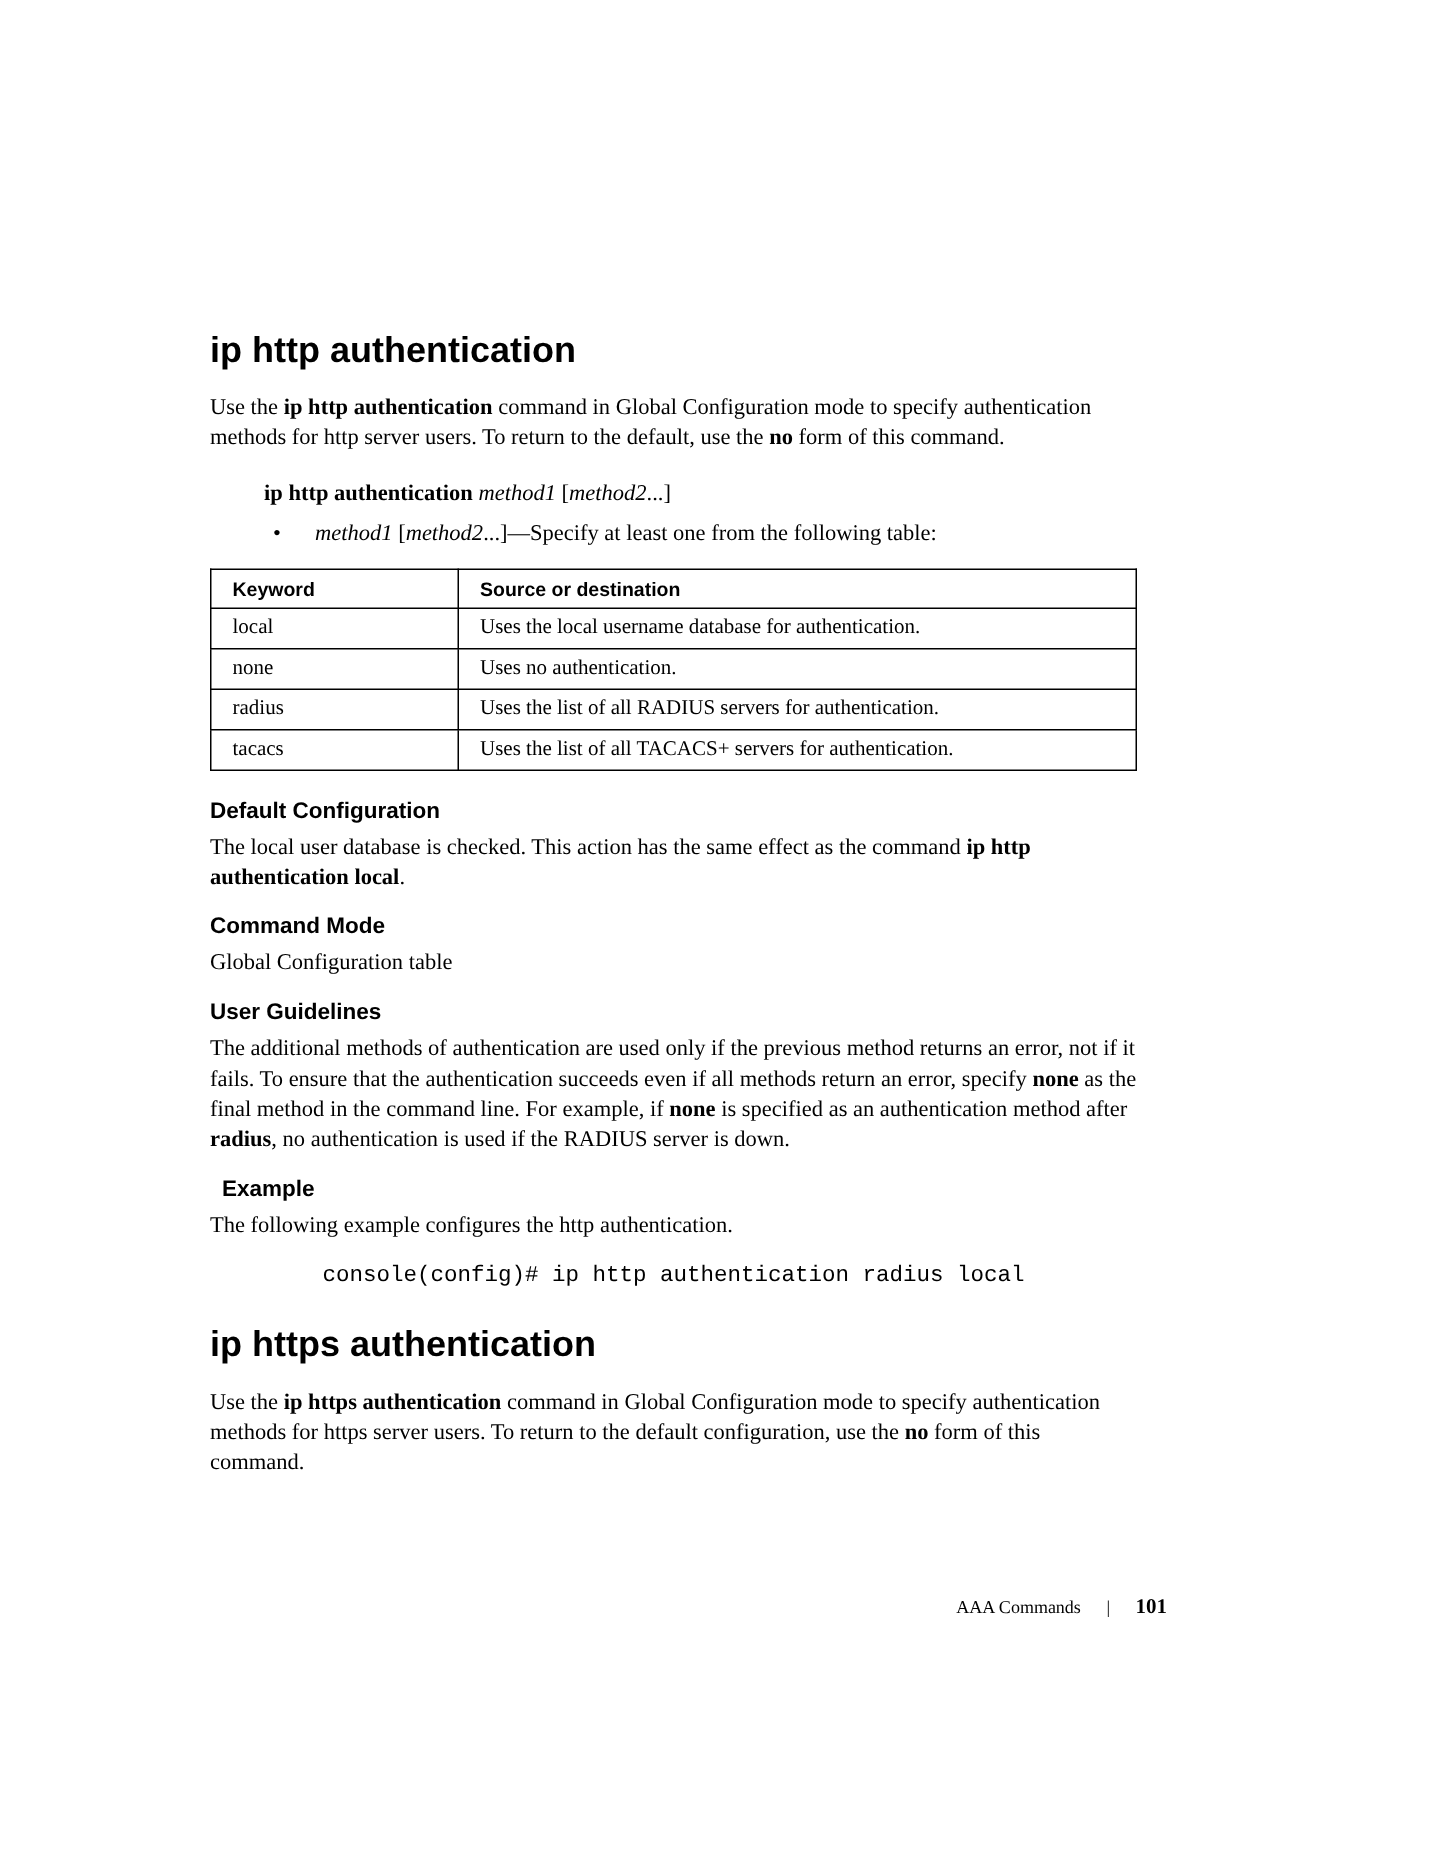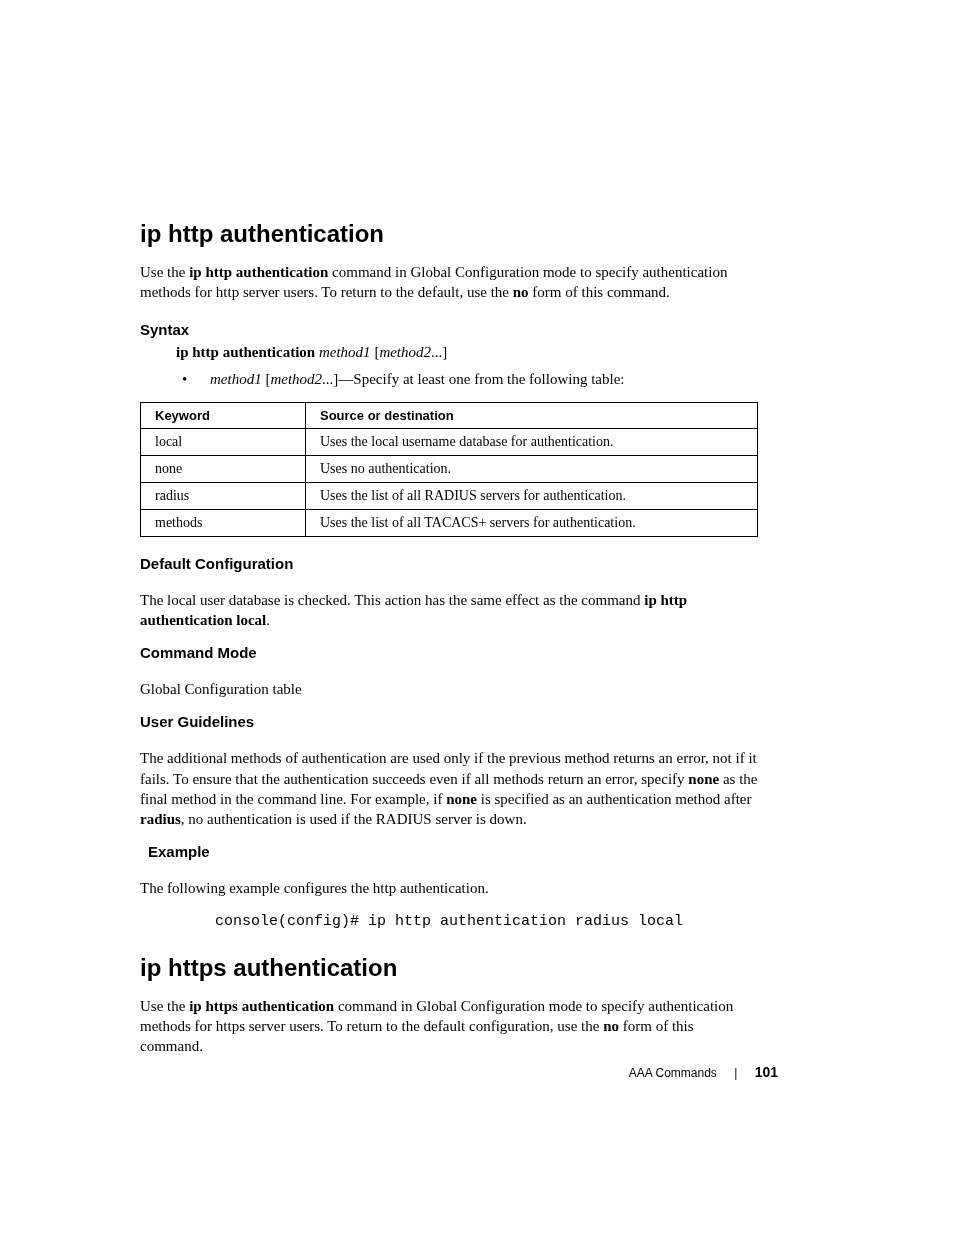--- a/index.html
+++ b/index.html
@@ -66,34 +66,34 @@
   }
   th {
     font-family: Arial, Helvetica, sans-serif;
     font-weight: bold;
     font-size: 13px;
   }
   td.kw { width: 140px; }
   .body-text {
     font-size: 15px;
     line-height: 1.35;
-    margin: 18px 0 14px 0;
+    margin: 6px 0 14px 0;
   }
   pre.console {
     font-family: "Courier New", monospace;
     font-size: 15px;
     margin: 10px 0 24px 0;
     white-space: pre;
     text-align: center;
   }
   .footer {
     position: absolute;
     bottom: 155px;
     right: 120px;
-    font-family: Liberation Sans, sans-serif;
+    font-family: Liberation Serif, serif;
     font-size: 12px;
   }
   .footer .sep {
     margin: 0 14px;
     color: #000;
   }
   .footer .pg {
     font-weight: bold;
     font-size: 14px;
   }
@@ -102,21 +102,20 @@
 <body>
 
 <div class="page">
 
   <h1>ip http authentication</h1>
 
   <p class="intro">
     <span>Use the </span><span class="bold">ip http authentication</span><span> command in Global Configuration mode to specify authentication methods for http server users. To return to the default, use the </span><span class="bold">no</span><span> form of this command.</span>
   </p>
 
-  <h2 class="sub">Syntax</h2>
   <div class="indent">
     <div class="syntax-line">
       <span class="bold">ip http authentication</span><span class="italic"> method1 </span><span>[</span><span class="italic">method2</span><span>...</span><span>]</span>
     </div>
     <div class="bullet-row">
       <div class="dot">•</div>
       <div>
         <span class="italic">method1 </span><span>[</span><span class="italic">method2</span><span>...</span><span>]</span><span>—Specify at least one from the following table:</span>
       </div>
     </div>
@@ -136,21 +135,21 @@
       </tr>
       <tr>
         <td class="kw">none</td>
         <td>Uses no authentication.</td>
       </tr>
       <tr>
         <td class="kw">radius</td>
         <td>Uses the list of all RADIUS servers for authentication.</td>
       </tr>
       <tr>
-        <td class="kw">methods</td>
+        <td class="kw">tacacs</td>
         <td>Uses the list of all TACACS+ servers for authentication.</td>
       </tr>
     </tbody>
   </table>
 
   <h2 class="sub">Default Configuration</h2>
   <div class="indent body-text">
     <span>The local user database is checked. This action has the same effect as the command </span><span class="bold">ip http authentication local</span><span>.</span>
   </div>
 

